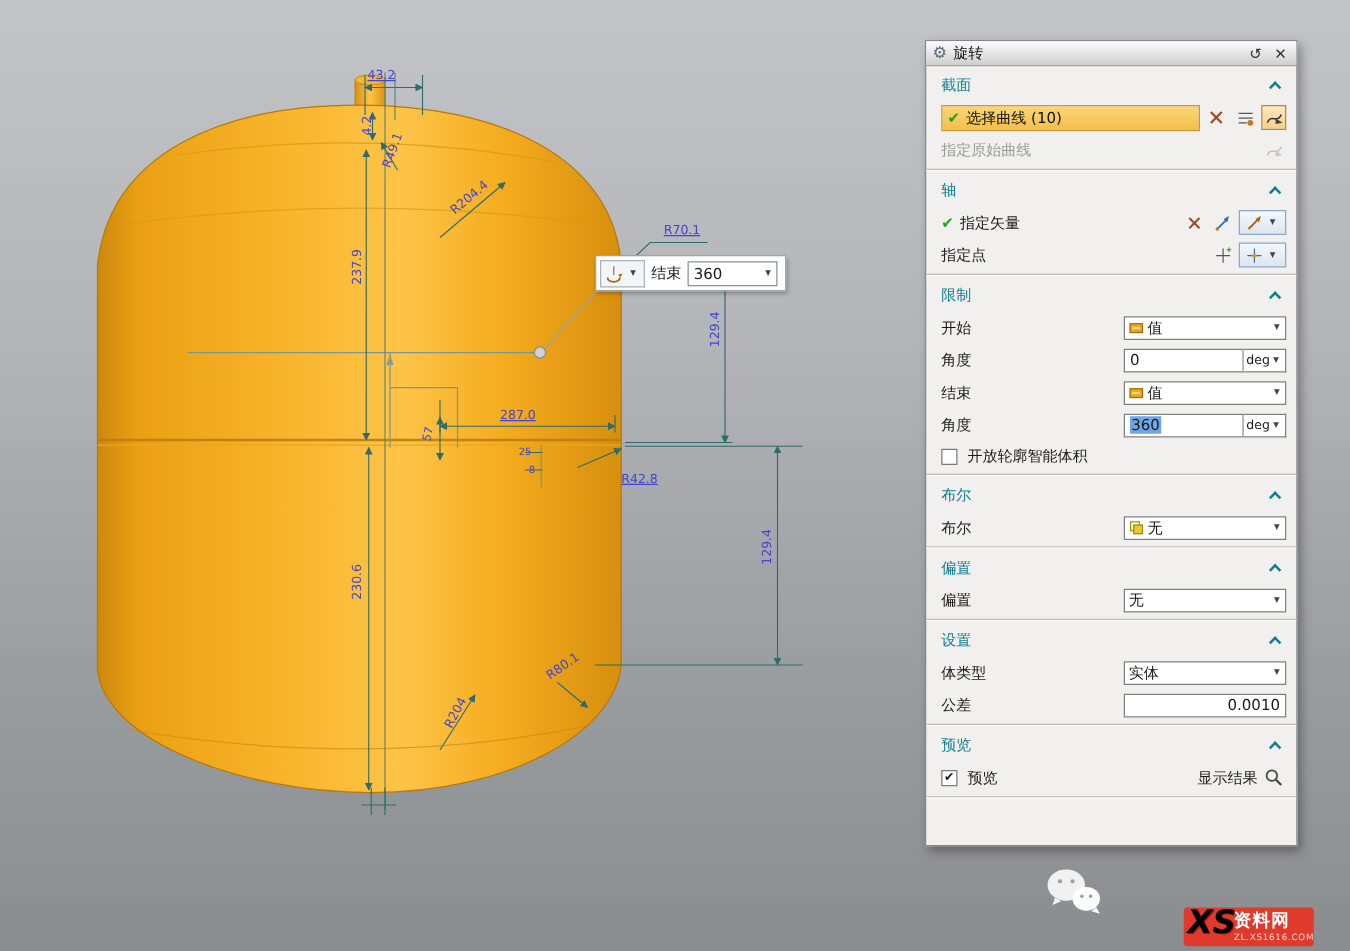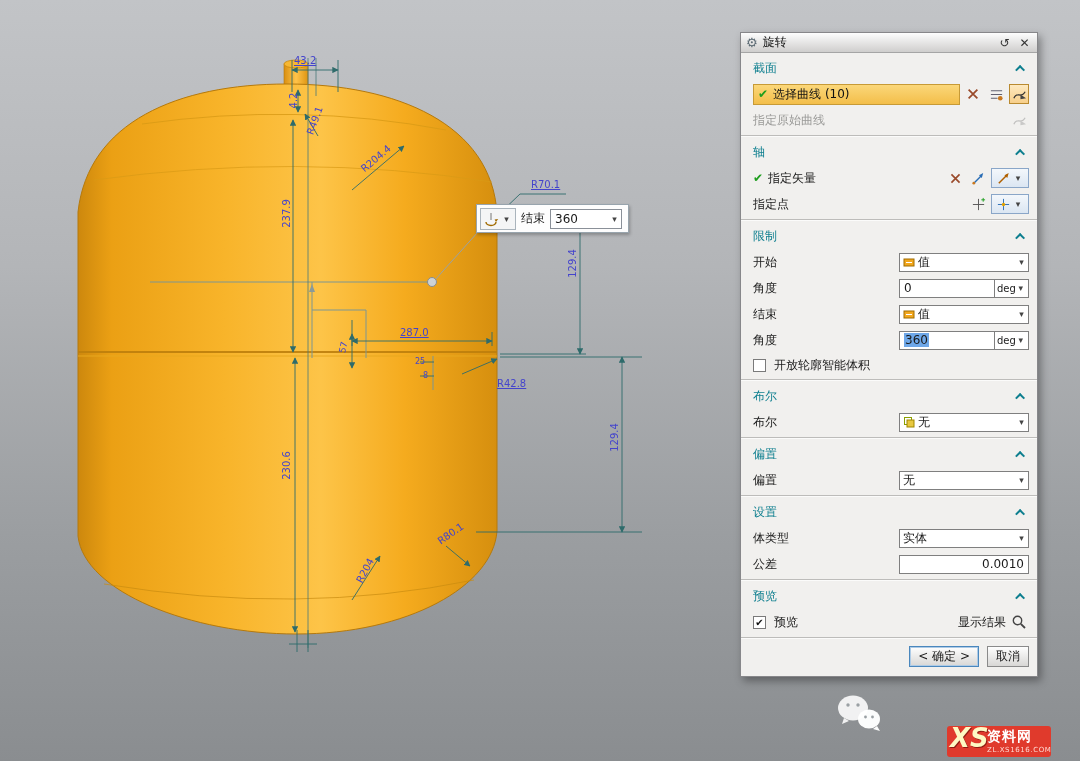--- a/index.html
+++ b/index.html
@@ -80,21 +80,21 @@
   .cb { width:13px; height:13px; border:1px solid #7a7a7a; background:#fff; display:inline-flex; align-items:center; justify-content:center; font-size:10px; color:#111; margin-right:5px; flex:none; }
 
   .btn-row { display:flex; justify-content:flex-end; align-items:center; gap:8px; height:30px; padding:0 8px; margin-top:2px; }
   .btn { height:21px; padding:0 8px; font-size:12px; background:linear-gradient(#fefefe,#d8d7d5); border:1px solid #8a8a8a; display:inline-flex; align-items:center; cursor:pointer; }
   .btn.ok { border:1px solid #4a87bd; box-shadow:0 0 0 1px #aecbe6 inset; }
 
   
   .wm { position:absolute; left:836px; top:692px; display:flex; align-items:center; gap:6px; z-index:4; }
   .wm-text { color:#fbfbfb; font-size:27px; letter-spacing:1px; text-shadow:0 1px 3px rgba(90,90,90,.45); }
   .site-logo { position:absolute; left:947px; top:726px; width:104px; height:31px; background:#e03a2c; border-radius:3px; color:#fff; overflow:hidden; z-index:7; }
-  .logo-xs { position:absolute; left:3px; top:-3px; font-size:26px; font-style:italic; font-weight:bold; color:#fef9c3; text-shadow:1px 1px 0 #8e1c12; }
+  .logo-xs { position:absolute; left:3px; top:-3px; font-size:26px; font-style:italic; font-weight:bold; color:#000000; text-shadow:1px 1px 0 #8e1c12; }
   .logo-name { position:absolute; left:40px; top:2px; font-size:14px; font-weight:bold; letter-spacing:1px; }
   .logo-url { position:absolute; left:40px; top:20px; font-size:7px; letter-spacing:.6px; color:#ffd9d2; }
 </style>
 </head>
 <body>
 
 <div class="app">
 
   <svg class="viewport-svg" width="740" height="761" viewBox="0 0 740 761">
     <defs>
@@ -438,24 +438,20 @@
         <span class="icon-btn">
           <svg width="16" height="16" viewBox="0 0 16 16">
               <circle cx="6.5" cy="6.5" r="4.2" fill="none" stroke="#444" stroke-width="1.4"></circle>
               <line x1="9.8" y1="9.8" x2="14" y2="14" stroke="#444" stroke-width="1.8"></line>
             </svg>
         </span>
       </div>
 
       <div class="sep"></div>
 
-      <div class="btn-row">
-        <span class="btn ok">&lt; 确定 &gt;</span>
-        <span class="btn">取消</span>
-      </div>
     </div>
   </div>
 
   <div class="wm">
     <svg width="46" height="42" viewBox="0 0 46 42">
       <ellipse cx="17" cy="16" rx="15" ry="12.5" fill="#f7f7f7" opacity="0.95"></ellipse>
       <path d="M8 26 l-2 6 7-3 z" fill="#f7f7f7" opacity="0.95"></path>
       <circle cx="12" cy="13" r="1.7" fill="#9aa0a4"></circle>
         <circle cx="22" cy="13" r="1.7" fill="#9aa0a4"></circle>
       <ellipse cx="33" cy="27" rx="11" ry="9.5" fill="#ffffff" opacity="0.97"></ellipse>

